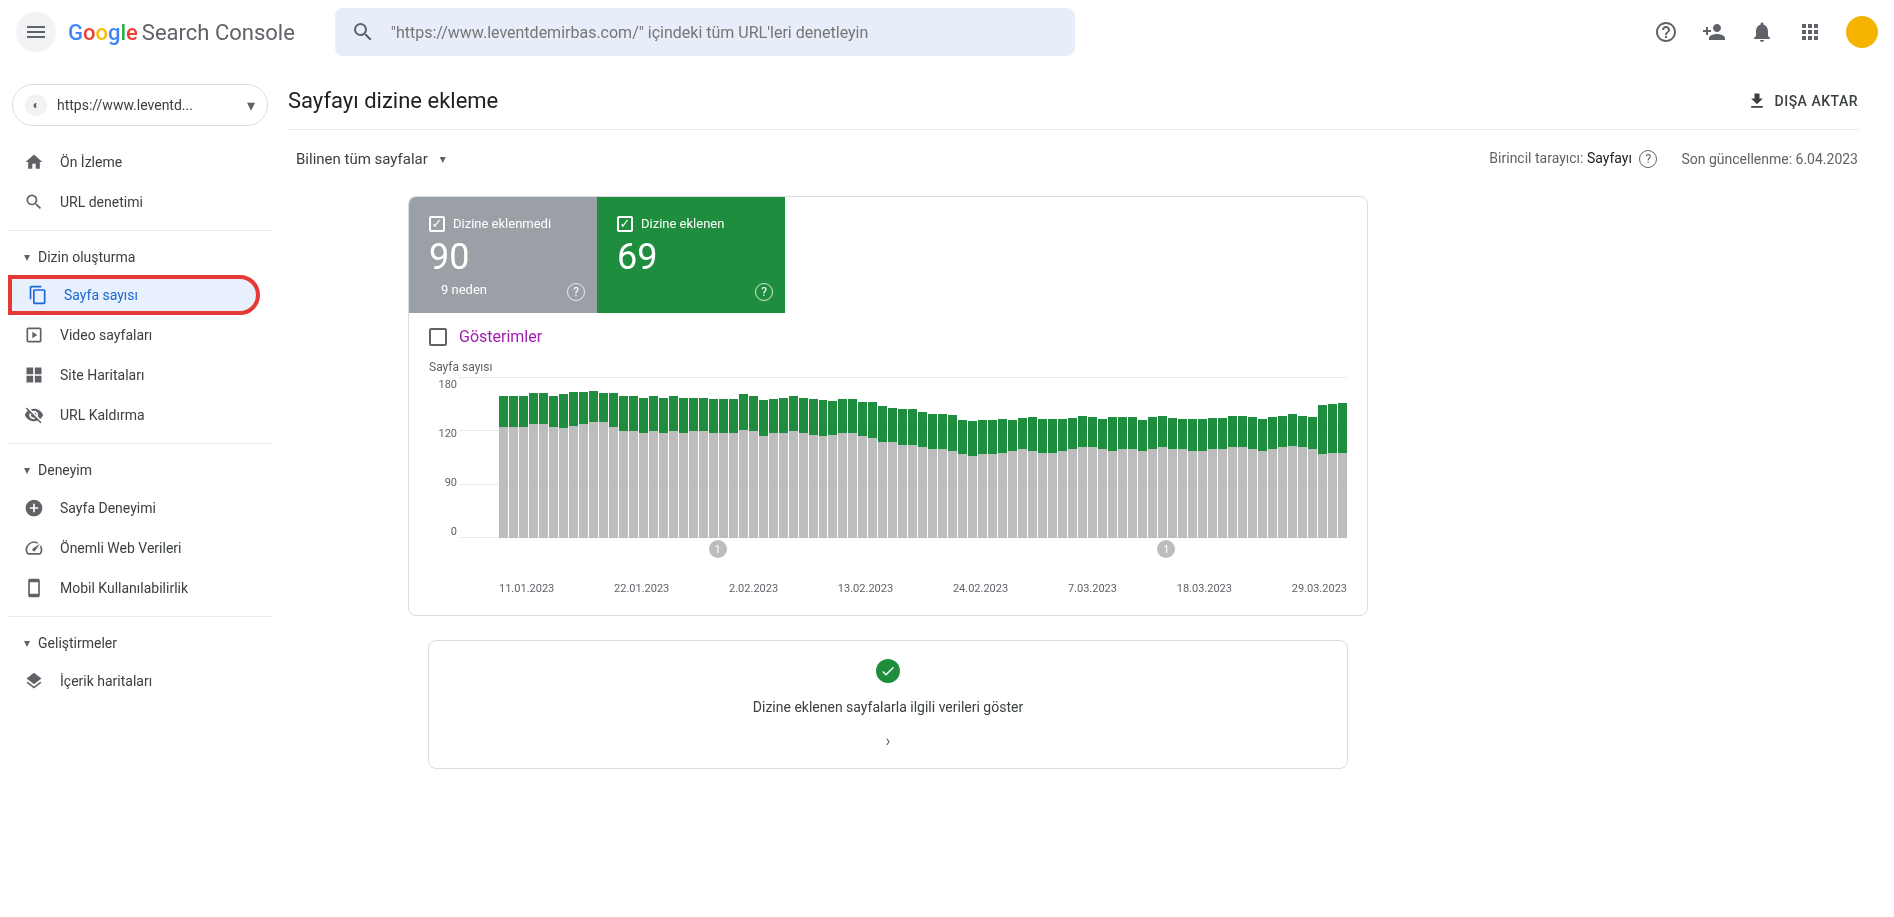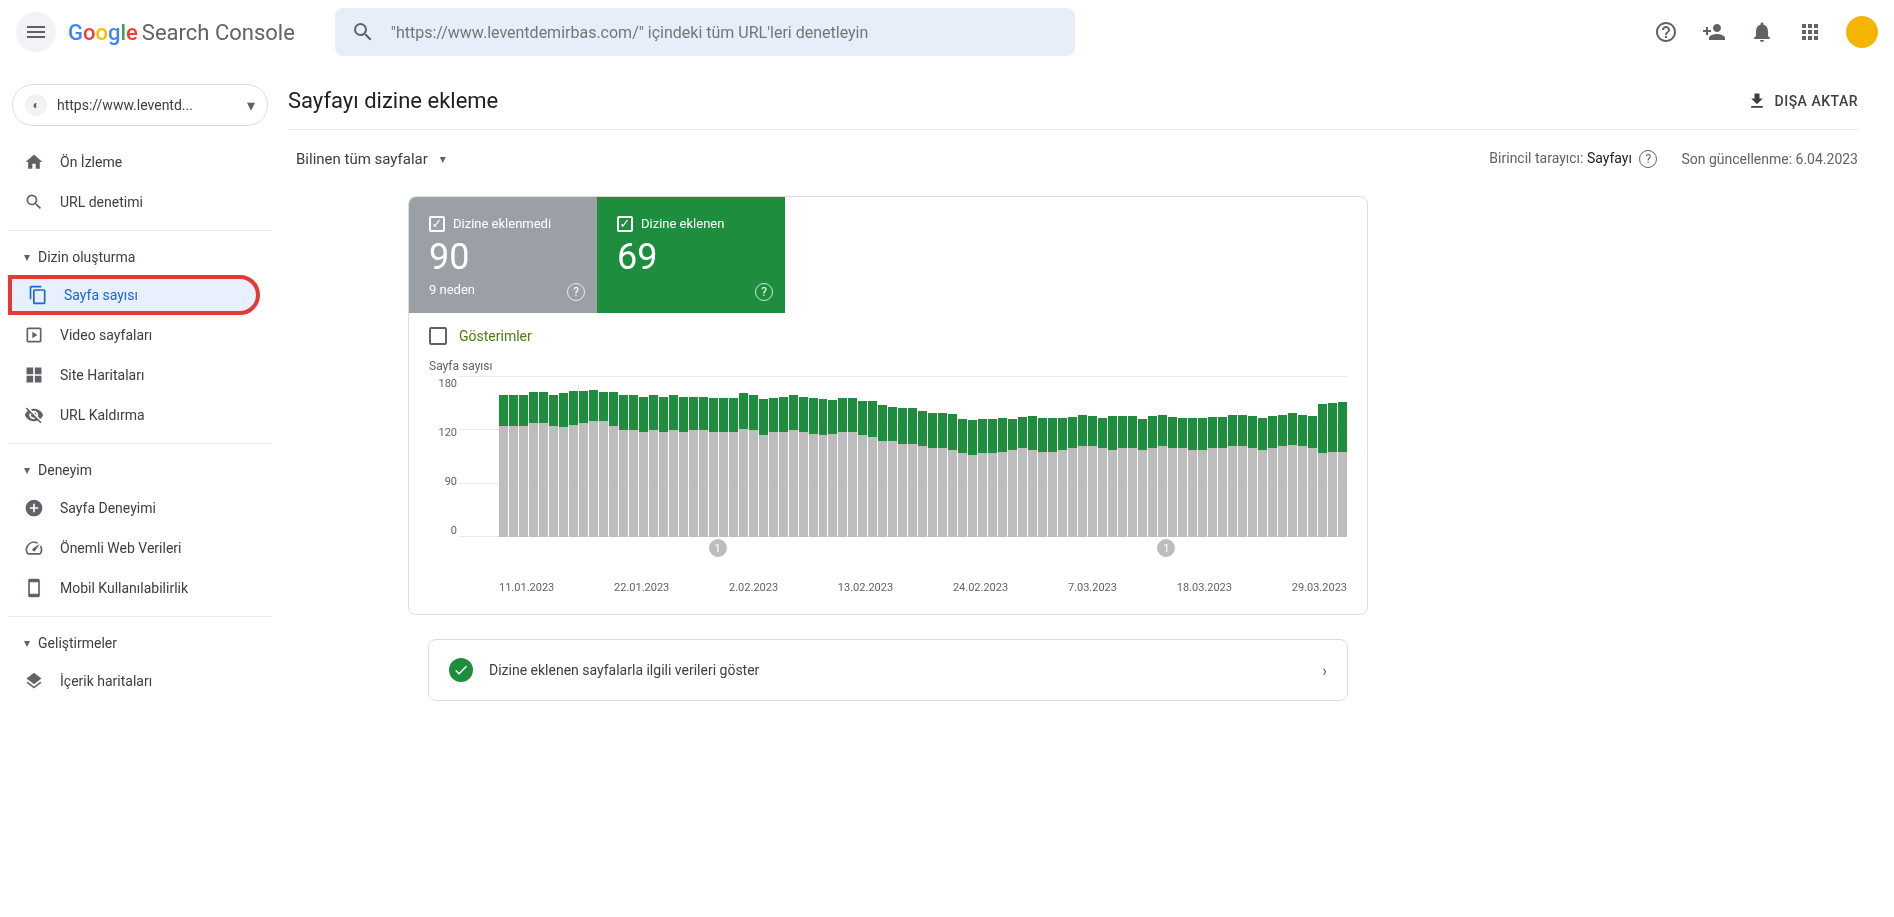--- a/index.html
+++ b/index.html
@@ -58,41 +58,41 @@
 
 .card { border: 1px solid #dadce0; border-radius: 8px; margin: 8px 0 24px 120px; overflow: hidden; background: #fff; max-width: 960px; }
 
 .stat-tabs { display: flex; }
 .stat-tab { width: 188px; padding: 16px 20px; color: #fff; position: relative; cursor: pointer; }
 .stat-tab.grey { background: #9aa0a6; }
 .stat-tab.green { background: #1e8e3e; }
 .stat-tab .check { display: inline-flex; align-items: center; gap: 8px; font-size: 13px; }
 .stat-tab .check-box { width: 16px; height: 16px; border: 2px solid #fff; border-radius: 2px; display: inline-flex; align-items: center; justify-content: center; }
 .stat-tab .num { font-size: 36px; font-weight: 400; margin-top: 4px; }
-.stat-tab .sub { font-size: 13px; margin-top: 4px; }
+.stat-tab .sub { font-size: 13px; margin-top: 4px; margin-left: 12px; }
 .stat-tab .info { position: absolute; bottom: 12px; right: 12px; width: 18px; height: 18px; border: 1.5px solid rgba(255,255,255,0.8); border-radius: 50%; display: flex; align-items: center; justify-content: center; font-size: 12px; }
 
 .impressions-row { padding: 14px 20px; display: flex; align-items: center; gap: 12px; }
 .checkbox { width: 18px; height: 18px; border: 2px solid #5f6368; border-radius: 2px; cursor: pointer; }
-.impressions-row span { font-size: 14px; color: #4d7c0f; }
+.impressions-row span { font-size: 16px; color: #a21caf; }
 
 .chart-container { padding: 0 20px 20px; }
 .chart-ylabel { font-size: 12px; color: #5f6368; margin-bottom: 4px; }
 .chart-area { position: relative; height: 180px; margin-left: 30px; }
 .y-axis { position: absolute; left: -30px; top: 0; bottom: 20px; width: 28px; display: flex; flex-direction: column; justify-content: space-between; font-size: 11px; color: #5f6368; text-align: right; }
 .grid-line { position: absolute; left: 0; right: 0; border-top: 1px solid #e8eaed; }
 .bars { position: absolute; left: 0; right: 0; bottom: 20px; top: 0; display: flex; align-items: flex-end; gap: 1px; padding-left: 40px; }
 .bar { flex: 1; display: flex; flex-direction: column; justify-content: flex-end; }
 .bar-top { background: #1e8e3e; }
 .bar-bot { background: #bdbdbd; }
 .x-axis { display: flex; justify-content: space-between; margin-left: 70px; margin-top: 24px; font-size: 11px; color: #5f6368; }
 .markers { position: absolute; left: 0; right: 0; bottom: -2px; height: 20px; }
 .marker { position: absolute; width: 18px; height: 18px; border-radius: 50%; background: #bdbdbd; color: #fff; font-size: 11px; display: flex; align-items: center; justify-content: center; }
 
-.action-row { border: 1px solid #dadce0; border-radius: 8px; margin: 8px 0 24px 140px; max-width: 920px; padding: 18px 20px; display: flex; align-items: center; gap: 16px; cursor: pointer; }
+.action-row { border: 1px solid #dadce0; border-radius: 8px; margin: 8px 0 24px 140px; max-width: 920px; padding: 18px 20px; display: flex; align-items: center; gap: 16px; cursor: pointer; flex-direction: column; }
 .action-row .check-circle { width: 24px; height: 24px; border-radius: 50%; background: #1e8e3e; display: flex; align-items: center; justify-content: center; }
 .action-row .check-circle svg { width: 16px; height: 16px; fill: #fff; }
 .action-row .text { flex: 1; font-size: 14px; color: #3c4043; }
 .action-row .arrow { color: #5f6368; }
 
 
 .g-blue{color:#4285f4}.g-red{color:#ea4335}.g-yellow{color:#fbbc05}.g-green{color:#34a853}
 </style>
 </head>
 <body>

